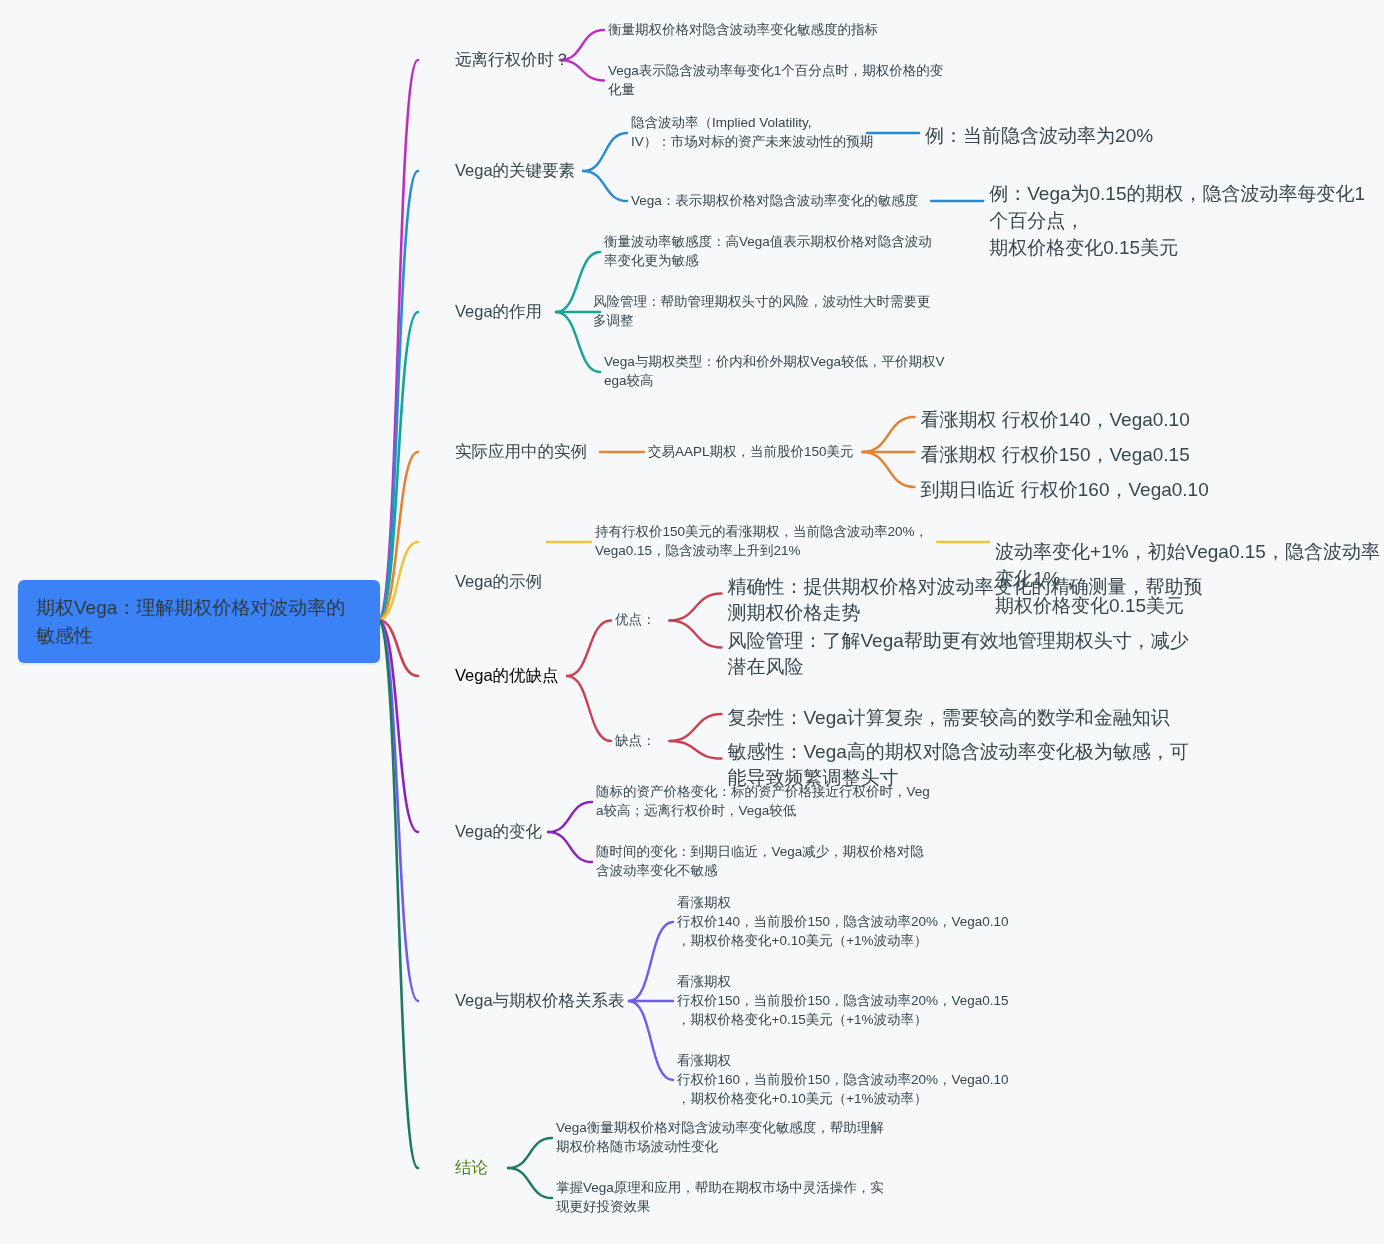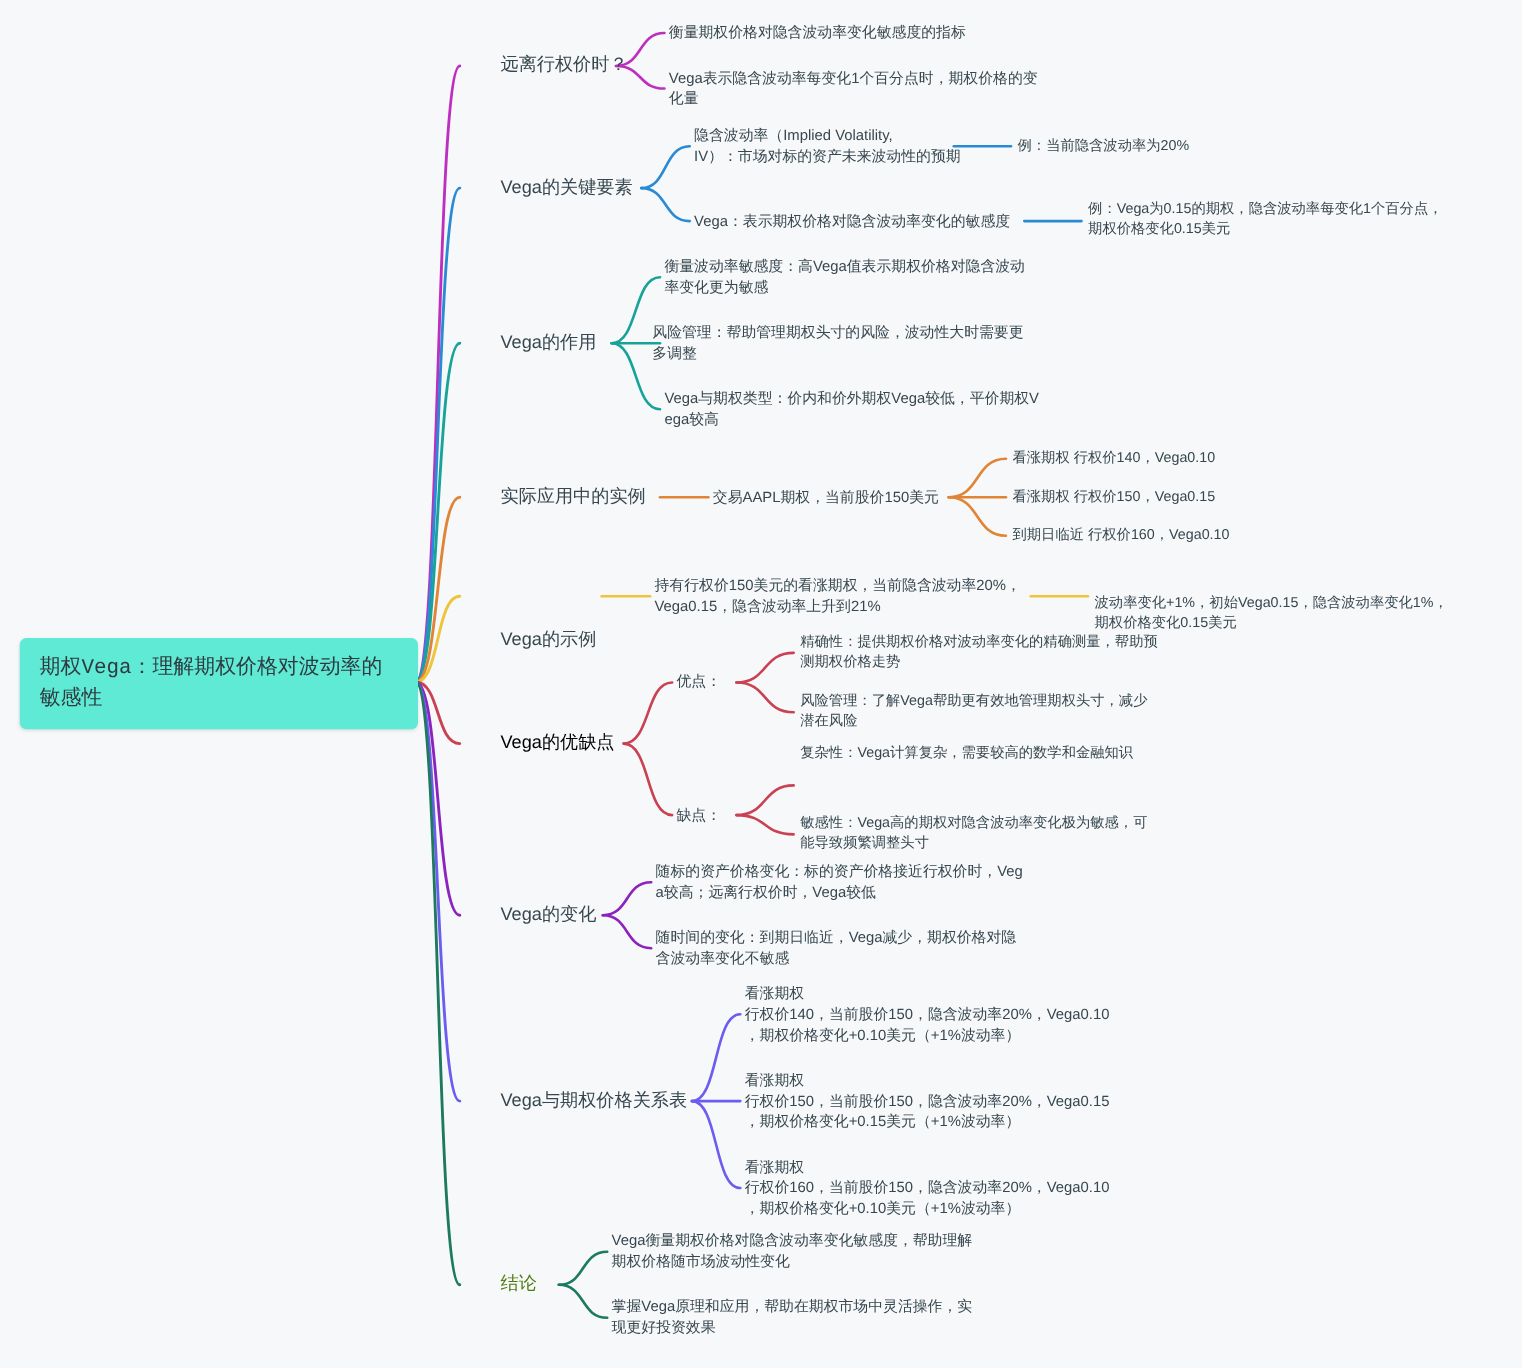--- a/index.html
+++ b/index.html
@@ -7,33 +7,32 @@
     width:1384px;height:1244px;
     background:#f6f8fa;
     font-family:"Liberation Sans","DejaVu Sans",sans-serif;
     overflow:hidden;
     position:relative;
   }
   #canvas{position:absolute;left:0;top:0;width:1384px;height:1244px;}
   svg#links{position:absolute;left:0;top:0;width:1384px;height:1244px;pointer-events:none;}
   .node{position:absolute;color:#37474f;line-height:1.42;white-space:pre-line;}
   .root{
-    background:#5eead4;
+    background:#3b82f6;
     border-radius:6px;
     box-shadow:0 1px 3px rgba(0,0,0,.10);
     padding:14px 18px;
     font-size:19px;
     line-height:1.45;
     color:#2f3a40;
     width:340px;
-    font-family:Liberation Mono, monospace;
   }
   .branch{font-size:16.5px;}
   .sub{font-size:13.5px;}
-  .leaf{font-size:13px;}
+  .leaf{font-size:19px;}
 </style>
 </head>
 <body>
 
 <div id="canvas">
   <svg id="links" viewBox="0 0 1384 1244">
       <path d="M378,620 C400,620 396,60 418,60" fill="none" stroke="#bf2fbf" stroke-width="2.6" stroke-linecap="round"></path>
       <path d="M560,60 C584.2,60 579.8,30 604,30" fill="none" stroke="#bf2fbf" stroke-width="2.4" stroke-linecap="round"></path>
       <path d="M560,60 C584.2,60 579.8,80.5 604,80.5" fill="none" stroke="#bf2fbf" stroke-width="2.4" stroke-linecap="round"></path>
       <path d="M378,620 C400,620 396,171 418,171" fill="none" stroke="#2b8ad4" stroke-width="2.6" stroke-linecap="round"></path>
@@ -102,21 +101,21 @@
 Vega0.15，隐含波动率上升到21%</div>
       <div class="node leaf" style="left: 995.05px; top: 522px; margin-top: 17px;">波动率变化+1%，初始Vega0.15，隐含波动率变化1%，
 期权价格变化0.15美元</div>
       <div class="node branch" style="left: 455px; top: 664px; color: #000000;">Vega的优缺点</div>
       <div class="node sub" style="left: 615px; top: 610px;">优点：</div>
       <div class="node leaf" style="left: 727.5px; top: 573.5px;">精确性：提供期权价格对波动率变化的精确测量，帮助预
 测期权价格走势</div>
       <div class="node leaf" style="left: 727.5px; top: 627.5px;">风险管理：了解Vega帮助更有效地管理期权头寸，减少
 潜在风险</div>
       <div class="node sub" style="left: 615px; top: 730.5px;">缺点：</div>
-      <div class="node leaf" style="left: 727.5px; top: 675px;">复杂性：Vega计算复杂，需要较高的数学和金融知识</div>
+      <div class="node leaf" style="left: 727.5px; top: 705px;">复杂性：Vega计算复杂，需要较高的数学和金融知识</div>
       <div class="node leaf" style="left: 727.5px; top: 738.5px;">敏感性：Vega高的期权对隐含波动率变化极为敏感，可
 能导致频繁调整头寸</div>
       <div class="node branch" style="left: 455px; top: 820px; color: rgb(55, 71, 79);">Vega的变化</div>
       <div class="node sub" style="left: 596px; top: 782px;">随标的资产价格变化：标的资产价格接近行权价时，Veg
 a较高；远离行权价时，Vega较低</div>
       <div class="node sub" style="left: 596px; top: 842px;">随时间的变化：到期日临近，Vega减少，期权价格对隐
 含波动率变化不敏感</div>
       <div class="node branch" style="left: 455px; top: 989px; color: rgb(55, 71, 79);">Vega与期权价格关系表</div>
       <div class="node sub" style="left: 677px; top: 892.5px;">看涨期权
 行权价140，当前股价150，隐含波动率20%，Vega0.10

